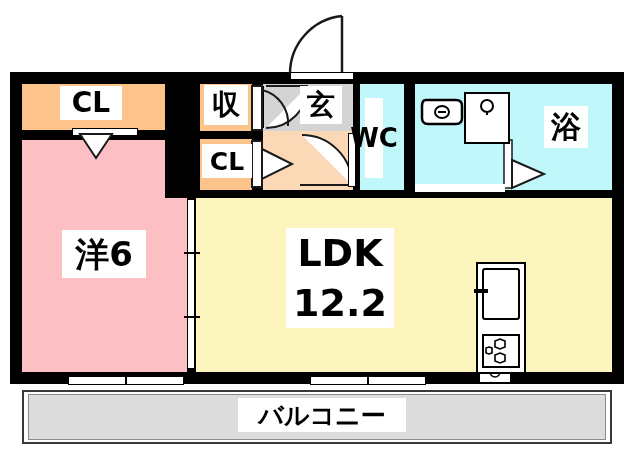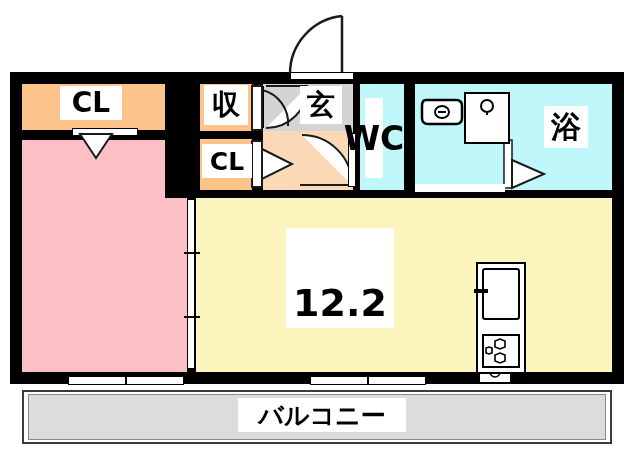--- a/index.html
+++ b/index.html
@@ -163,24 +163,26 @@
   <div class="abs balc-in" style="left:28px;top:394px;width:578px;height:46px;"></div>
 
   <div class="lbl" style="left:60px;top:86px;width:62px;height:34px;font-size:28px;">CL</div>
 
   <div class="lbl lbl-ja" style="left:204px;top:85px;width:44px;height:40px;font-size:28px;">収</div>
 
   <div class="lbl" style="left:202px;top:144px;width:50px;height:34px;font-size:25px;">CL</div>
 
   <div class="lbl lbl-ja" style="left:300px;top:86px;width:42px;height:38px;font-size:28px;">玄</div>
 
-  <div class="lbl" style="left:365px;top:98px;width:18px;height:80px;font-size:33px;
+  <div class="lbl" style="left:365px;top:98px;width:18px;height:80px;font-size:26px;
               flex-direction:column;line-height:1.0;">WC</div>
 
   <div class="lbl lbl-ja" style="left:544px;top:106px;width:44px;height:42px;font-size:30px;">浴</div>
 
+  <div class="lbl lbl-ja" style="left:62px;top:230px;width:84px;height:48px;font-size:34px;">洋6</div>
 
   <div class="abs white" style="left:286px;top:228px;width:108px;height:100px;"></div>
+  <div class="lbl" style="left:286px;top:230px;width:108px;height:46px;font-size:38px;">LDK</div>
   <div class="lbl" style="left:286px;top:282px;width:108px;height:42px;font-size:38px;">12.2</div>
 
   <div class="lbl lbl-ja" style="left:238px;top:398px;width:168px;height:34px;font-size:25px;">バルコニー</div>
 
 </div>
 
 </body></html>

